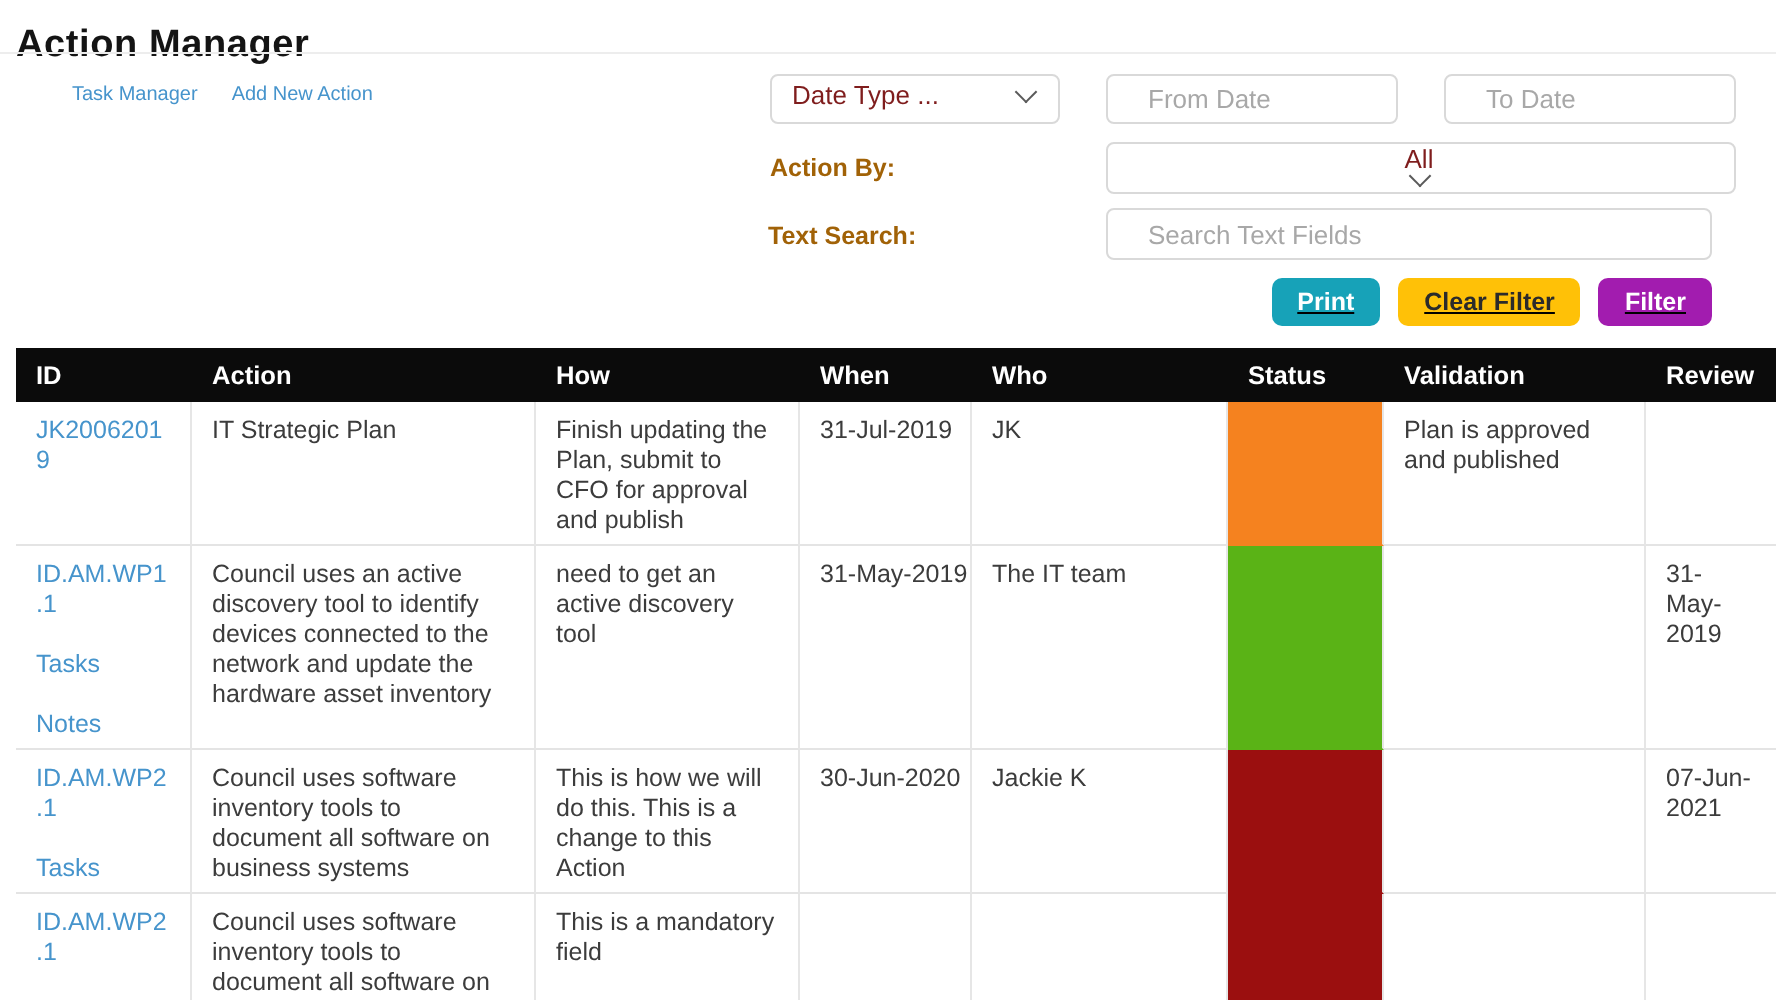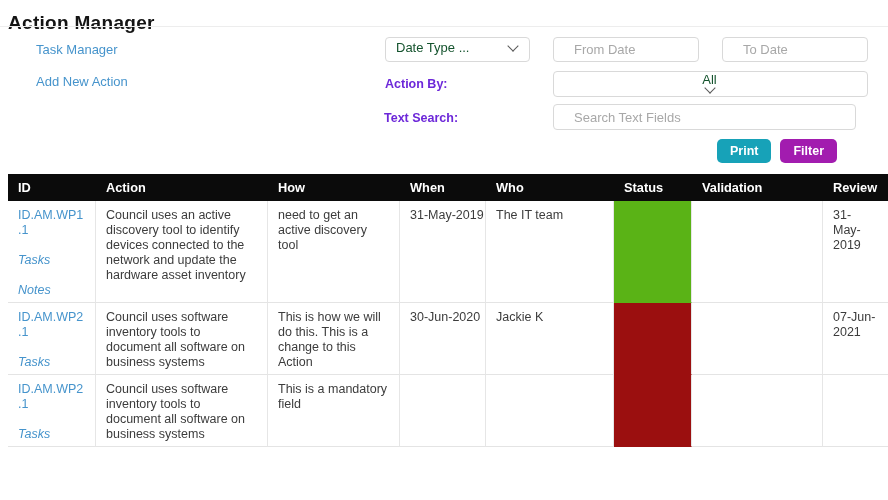--- a/index.html
+++ b/index.html
@@ -17,50 +17,50 @@
     font-size: 19px; font-weight: 700; color: #141414;
     letter-spacing: .3px; margin: 0;
   }
   .title-divider {
     position: absolute; left: 0; top: 26px; width: 888px; height: 0;
     border-top: 1px solid #ededed;
   }
 
   .nav-links {
     position: absolute; left: 36px; top: 42px;
-    display: flex; gap: 17px; font-size: 13px; flex-direction: column;
+    display: flex; gap: 17px; font-size: 10px;
   }
 
   .flabel {
-    position: absolute; font-size: 12.5px; font-weight: 700; color: #6d28d9;
+    position: absolute; font-size: 12.5px; font-weight: 700; color: #a16207;
   }
 
   .select-box {
     position: absolute; box-sizing: border-box;
     background: #fff; border: 1px solid #d9d9d9; border-radius: 4px;
     display: flex; align-items: center; justify-content: space-between;
-    padding: 0 12px 4px 10px; font-size: 13px; color: #14532d;
+    padding: 0 12px 4px 10px; font-size: 13px; color: #7f1d1d;
     cursor: pointer;
   }
   .chevron {
     width: 7px; height: 7px;
     border-right: 1.7px solid #5a5a5a; border-bottom: 1.7px solid #5a5a5a;
     transform: rotate(45deg); margin-top: -4px; flex: 0 0 auto;
   }
   .text-input {
     position: absolute; box-sizing: border-box;
     background: #fff; border: 1px solid #d9d9d9; border-radius: 4px;
     padding: 0 20px; font-size: 13px; color: #4a4a4a;
     font-family: inherit; outline: none;
   }
   .text-input::placeholder { color: #a8a8a8; }
 
   .btn-row {
-    position: absolute; left: 521px; top: 139px; width: 316px;
-    display: flex; justify-content: flex-end; gap: 9px;
+    position: absolute; left: 540px; top: 139px; width: 316px;
+    display: flex; justify-content: flex-end; gap: 9px; text-decoration: underline;
   }
   .btn {
     border: none; border-radius: 5px; cursor: pointer;
     font-family: inherit; font-weight: 700; font-size: 12.5px;
     padding: 5px 13px; color: #ffffff; line-height: 14px;
   }
   .btn-clear { color: #2b2b2b; }
 
   .am-table {
     position: absolute; left: 8px; top: 174px; width: 880px;
@@ -75,21 +75,21 @@
     vertical-align: top;
     padding: 7px 10px 4px;
     border-right: 1px solid #e6e6e6;
     border-bottom: 1px solid #e4e4e4;
     line-height: 15px;
     word-wrap: break-word;
   }
   .am-table td:last-child { border-right: none; }
   td.c-status { padding: 0; }
   .c-when, .c-who { white-space: nowrap; }
-  .id-sub { display: block; margin-top: 15px; font-style: italic; }
+  .id-sub { display: block; margin-top: 15px; }
 </style>
 </head>
 <body>
 
 <h1 class="page-title">Action Manager</h1>
 <div class="title-divider"></div>
 
 <div class="nav-links">
   <a href="#">Task Manager</a>
   <a href="#">Add New Action</a>
@@ -106,20 +106,21 @@
 <div class="select-box" style="left:553px; top:71px; width:315px; height:26px;flex-direction:column;">
   <span>All</span>
   <span class="chevron"></span>
 </div>
 
 <div class="flabel" style="left:384px; top:111px;text-align:center;">Text Search:</div>
 <input class="text-input" style="left: 553px; top: 104px; width: 303px; height: 26px;" placeholder="Search Text Fields">
 
 <div class="btn-row">
   <button type="button" class="btn btn-print" style="background: rgb(23, 162, 184);">Print</button>
+  <button type="button" class="btn btn-clear" style="background: rgb(255, 193, 7);">Clear Filter</button>
   <button type="button" class="btn btn-filter" style="background: #a21caf;">Filter</button>
 </div>
 
 <table class="am-table">
   <colgroup>
     <col style="width:88px">
       <col style="width:172px">
       <col style="width:132px">
     <col style="width:86px">
       <col style="width:128px">
@@ -133,20 +134,33 @@
         <th>Action</th>
         <th>How</th>
         <th>When</th>
         <th>Who</th>
         <th>Status</th>
         <th>Validation</th>
         <th>Review</th>
       </tr>
   </thead>
   <tbody>
+  <tr>
+    <td class="c-id">
+      <a href="#">JK20062019</a>
+      <span></span>
+    </td>
+    <td class="c-action">IT Strategic Plan</td>
+    <td class="c-how">Finish updating the Plan, submit to CFO for approval and publish</td>
+    <td class="c-when">31-Jul-2019</td>
+    <td class="c-who">JK</td>
+    <td class="c-status" style="background: rgb(245, 130, 31); border-bottom-color: rgb(245, 130, 31);"></td>
+    <td class="c-validation">Plan is approved and published</td>
+    <td class="c-review"></td>
+  </tr>
 
   <tr>
     <td class="c-id">
       <a href="#">ID.AM.WP1.1</a>
       <span><a href="#" class="id-sub">Tasks</a><a href="#" class="id-sub">Notes</a></span>
     </td>
     <td class="c-action">Council uses an active discovery tool to identify devices connected to the network and update the hardware asset inventory</td>
     <td class="c-how">need to get an active discovery tool</td>
     <td class="c-when">31-May-2019</td>
     <td class="c-who">The IT team</td>

